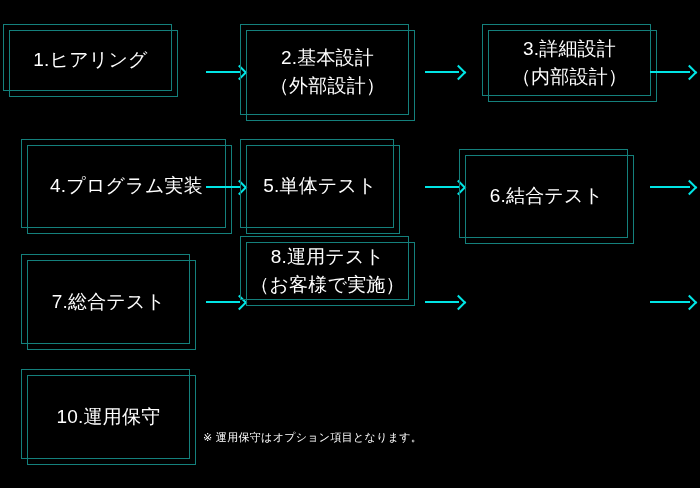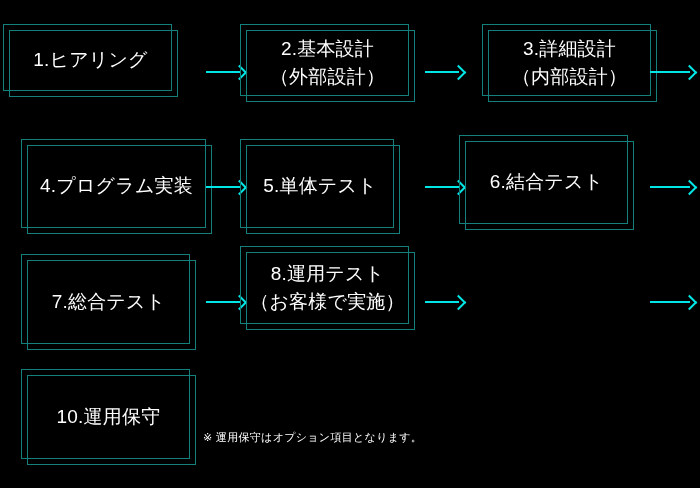--- a/index.html
+++ b/index.html
@@ -106,21 +106,21 @@
     <div class="node-label">
       <span class="line1">1.ヒアリング</span>
     </div>
   </div>
 
   <div class="arrow" style="left:206px; top:64px; width:40px;">
     <div class="shaft" style="width:34px;"></div>
     <div class="head" style="left:28px;"></div>
   </div>
 
-  <div class="node" style="left:240px; top:24px; width:175px; height:78px;">
+  <div class="node" style="left:240px; top:24px; width:175px; height:97px;">
     <div class="frame-back"></div>
     <div class="frame-front"></div>
     <div class="node-label">
       <span class="line1">2.基本設計</span>
       <span class="line2">（外部設計）</span>
     </div>
   </div>
 
   <div class="arrow" style="left:425px; top:64px; width:40px;">
     <div class="shaft" style="width:34px;"></div>
@@ -134,21 +134,21 @@
       <span class="line1">3.詳細設計</span>
       <span class="line2">（内部設計）</span>
     </div>
   </div>
 
   <div class="arrow" style="left:650px; top:64px; width:50px;">
     <div class="shaft" style="width:40px;"></div>
     <div class="head" style="left:34px;"></div>
   </div>
 
-  <div class="node" style="left:21px; top:139px; width:191px; height:95px;">
+  <div class="node" style="left:21px; top:139px; width:211px; height:95px;">
     <div class="frame-back"></div>
     <div class="frame-front"></div>
     <div class="node-label">
       <span class="line1">4.プログラム実装</span>
     </div>
   </div>
 
   <div class="arrow" style="left:206px; top:179px; width:40px;">
     <div class="shaft" style="width:34px;"></div>
     <div class="head" style="left:28px;"></div>
@@ -160,21 +160,21 @@
     <div class="node-label">
       <span class="line1">5.単体テスト</span>
     </div>
   </div>
 
   <div class="arrow" style="left:425px; top:179px; width:40px;">
     <div class="shaft" style="width:34px;"></div>
     <div class="head" style="left:28px;"></div>
   </div>
 
-  <div class="node" style="left:459px; top:135px; width:175px; height:95px;">
+  <div class="node" style="left:459px; top:149px; width:175px; height:95px;">
     <div class="frame-back"></div>
     <div class="frame-front"></div>
     <div class="node-label">
       <span class="line1">6.結合テスト</span>
     </div>
   </div>
 
   <div class="arrow" style="left:650px; top:179px; width:50px;">
     <div class="shaft" style="width:40px;"></div>
     <div class="head" style="left:34px;"></div>
@@ -186,21 +186,21 @@
     <div class="node-label">
       <span class="line1">7.総合テスト</span>
     </div>
   </div>
 
   <div class="arrow" style="left:206px; top:294px; width:40px;">
     <div class="shaft" style="width:34px;"></div>
     <div class="head" style="left:28px;"></div>
   </div>
 
-  <div class="node" style="left:240px; top:246px; width:175px; height:84px;">
+  <div class="node" style="left:240px; top:236px; width:175px; height:70px;">
     <div class="frame-back"></div>
     <div class="frame-front"></div>
     <div class="node-label">
       <span class="line1">8.運用テスト</span>
       <span class="line2">（お客様で実施）</span>
     </div>
   </div>
 
   <div class="arrow" style="left:425px; top:294px; width:40px;">
     <div class="shaft" style="width:34px;"></div>

